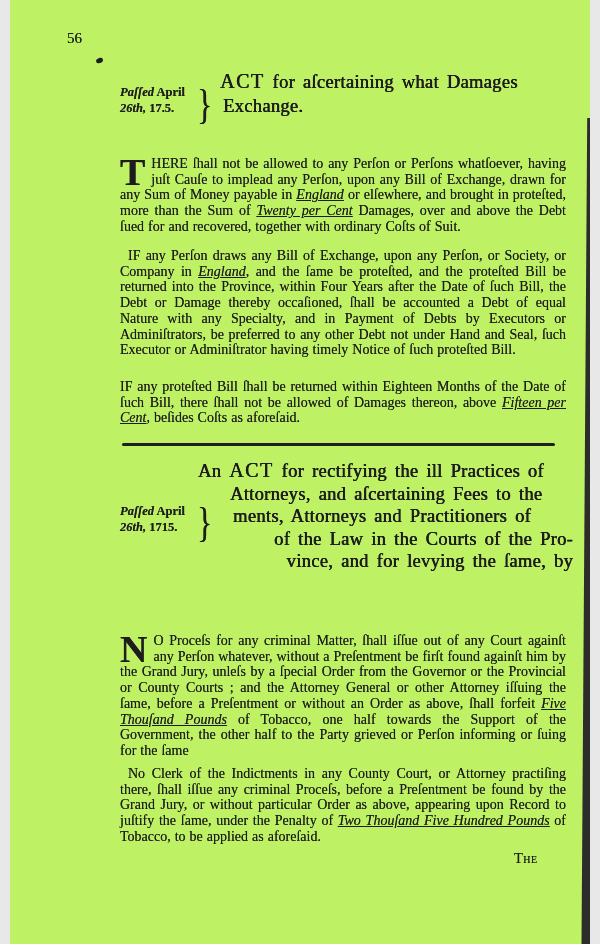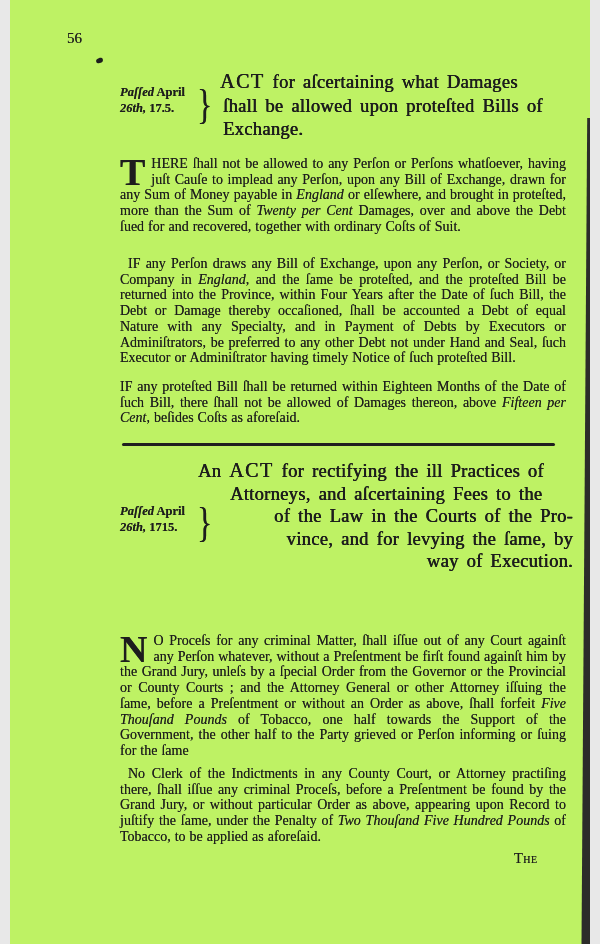--- a/index.html
+++ b/index.html
@@ -31,25 +31,25 @@
   #title-1 { left:210px; top:70px; width:350px; line-height:23.5px; }
   #title-1 .line + .line { margin-left:3px; }
   #title-2 { left:188px; top:459px; width:375px; line-height:22.6px; }
   .ind-a { margin-left:32px; }
   .ind-b { margin-left:35px; }
   .ind-c { margin-left:47px;text-align:right; }
   .big { font-size:20px; letter-spacing:1.5px; }
 
   .para { position:absolute; left:110px; width:446px; font-size:14px; line-height:15.7px; text-align:justify; word-spacing:0.5px; }
   #para-1 { top:156px; }
-  #para-2 { top:256px; text-indent:8px; }
+  #para-2 { top:248px; text-indent:8px; }
   #para-3 { top:379px; }
   #para-4 { top:633px; }
   #para-5 { top:766px; text-indent:8px; }
-  .para .it { font-style:italic; }
+  .para .it { font-style:italic;text-decoration:underline; }
   .dropcap { float:left; font-size:38px; line-height:29px; padding:2px 6px 0 0; font-weight:bold; }
 
   .rule { position:absolute; left:112px; top:443px; width:433px; height:3px; background:#1f1f1f; border-radius:2px; }
 
   .catchword { position:absolute; left:504px; top:850px; font-size:14.5px; font-variant:small-caps; letter-spacing:0.5px; }
 
   .scan-edge {
     position:absolute; top:118px; right:0; width:10px; height:826px;
     background:#2c2c2a; clip-path:polygon(72% 0, 100% 0, 100% 100%, 15% 100%);
   }
@@ -63,21 +63,20 @@
   <div class="ink-spot"></div>
 
   <div class="margin-note" id="margin-1">
     <div class="line"><span class="it">Paſſed</span><span> April</span></div>
     <div class="line"><span class="it">26th,</span><span> 17.5.</span></div>
   </div>
   <div class="brace" id="brace-1">}</div>
 
   <div class="act-title" id="title-1">
     <div class="line"><span class="big">ACT</span><span> for aſcertaining what Damages</span></div>
-    <div class="line"><span>ſhall be allowed upon proteſted Bills of</span></div>
     <div class="line"><span>Exchange.</span></div>
   </div>
 
   <div class="para" id="para-1">
     <span class="dropcap">T</span><span><span>HERE ſhall not be allowed to any Perſon or Perſons whatſoever, having juſt Cauſe to implead any Perſon, upon any Bill of Exchange, drawn for any Sum of Money payable in </span><span class="it">England</span><span> or elſewhere, and brought in proteſted, more than the Sum of </span><span class="it">Twenty per Cent</span><span> Damages, over and above the Debt ſued for and recovered, together with ordinary Coſts of Suit.</span></span>
   </div>
 
   <div class="para" id="para-2">
     <span><span>IF any Perſon draws any Bill of Exchange, upon any Perſon, or Society, or Company in </span><span class="it">England</span><span>, and the ſame be proteſted, and the proteſted Bill be returned into the Province, within Four Years after the Date of ſuch Bill, the Debt or Damage thereby occaſioned, ſhall be accounted a Debt of equal Nature with any Specialty, and in Payment of Debts by Executors or Adminiſtrators, be preferred to any other Debt not under Hand and Seal, ſuch Executor or Adminiſtrator having timely Notice of ſuch proteſted Bill.</span></span>
   </div>
@@ -90,23 +89,23 @@
 
   <div class="margin-note" id="margin-2">
     <div class="line"><span class="it">Paſſed</span><span> April</span></div>
     <div class="line"><span class="it">26th,</span><span> 1715.</span></div>
   </div>
   <div class="brace" id="brace-2">}</div>
 
   <div class="act-title" id="title-2">
     <div class="line"><span>An </span><span class="big">ACT</span><span> for rectifying the ill Practices of</span></div>
     <div class="line ind-a"><span>Attorneys, and aſcertaining Fees to the</span></div>
+    <div class="line ind-b"><span>ments, Attorneys and Practitioners of</span></div>
     <div class="line ind-c"><span>of the Law in the Courts of the Pro-</span></div>
     <div class="line ind-c"><span>vince, and for levying the ſame, by</span></div>
-    <div class="line ind-c"><span>way of Execution.</span></div>
   </div>
 
   <div class="para" id="para-4">
     <span class="dropcap">N</span><span><span>O Proceſs for any criminal Matter, ſhall iſſue out of any Court againſt any Perſon whatever, without a Preſentment be firſt found againſt him by the Grand Jury, unleſs by a ſpecial Order from the Governor or the Provincial or County Courts ; and the Attorney General or other Attorney iſſuing the ſame, before a Preſentment or without an Order as above, ſhall forfeit </span><span class="it">Five Thouſand Pounds</span><span> of Tobacco, one half towards the Support of the Government, the other half to the Party grieved or Perſon informing or ſuing for the ſame</span></span>
   </div>
 
   <div class="para" id="para-5">
     <span><span>No Clerk of the Indictments in any County Court, or Attorney practiſing there, ſhall iſſue any criminal Proceſs, before a Preſentment be found by the Grand Jury, or without particular Order as above, appearing upon Record to juſtify the ſame, under the Penalty of </span><span class="it">Two Thouſand Five Hundred Pounds</span><span> of Tobacco, to be applied as aforeſaid.</span></span>
   </div>
 

